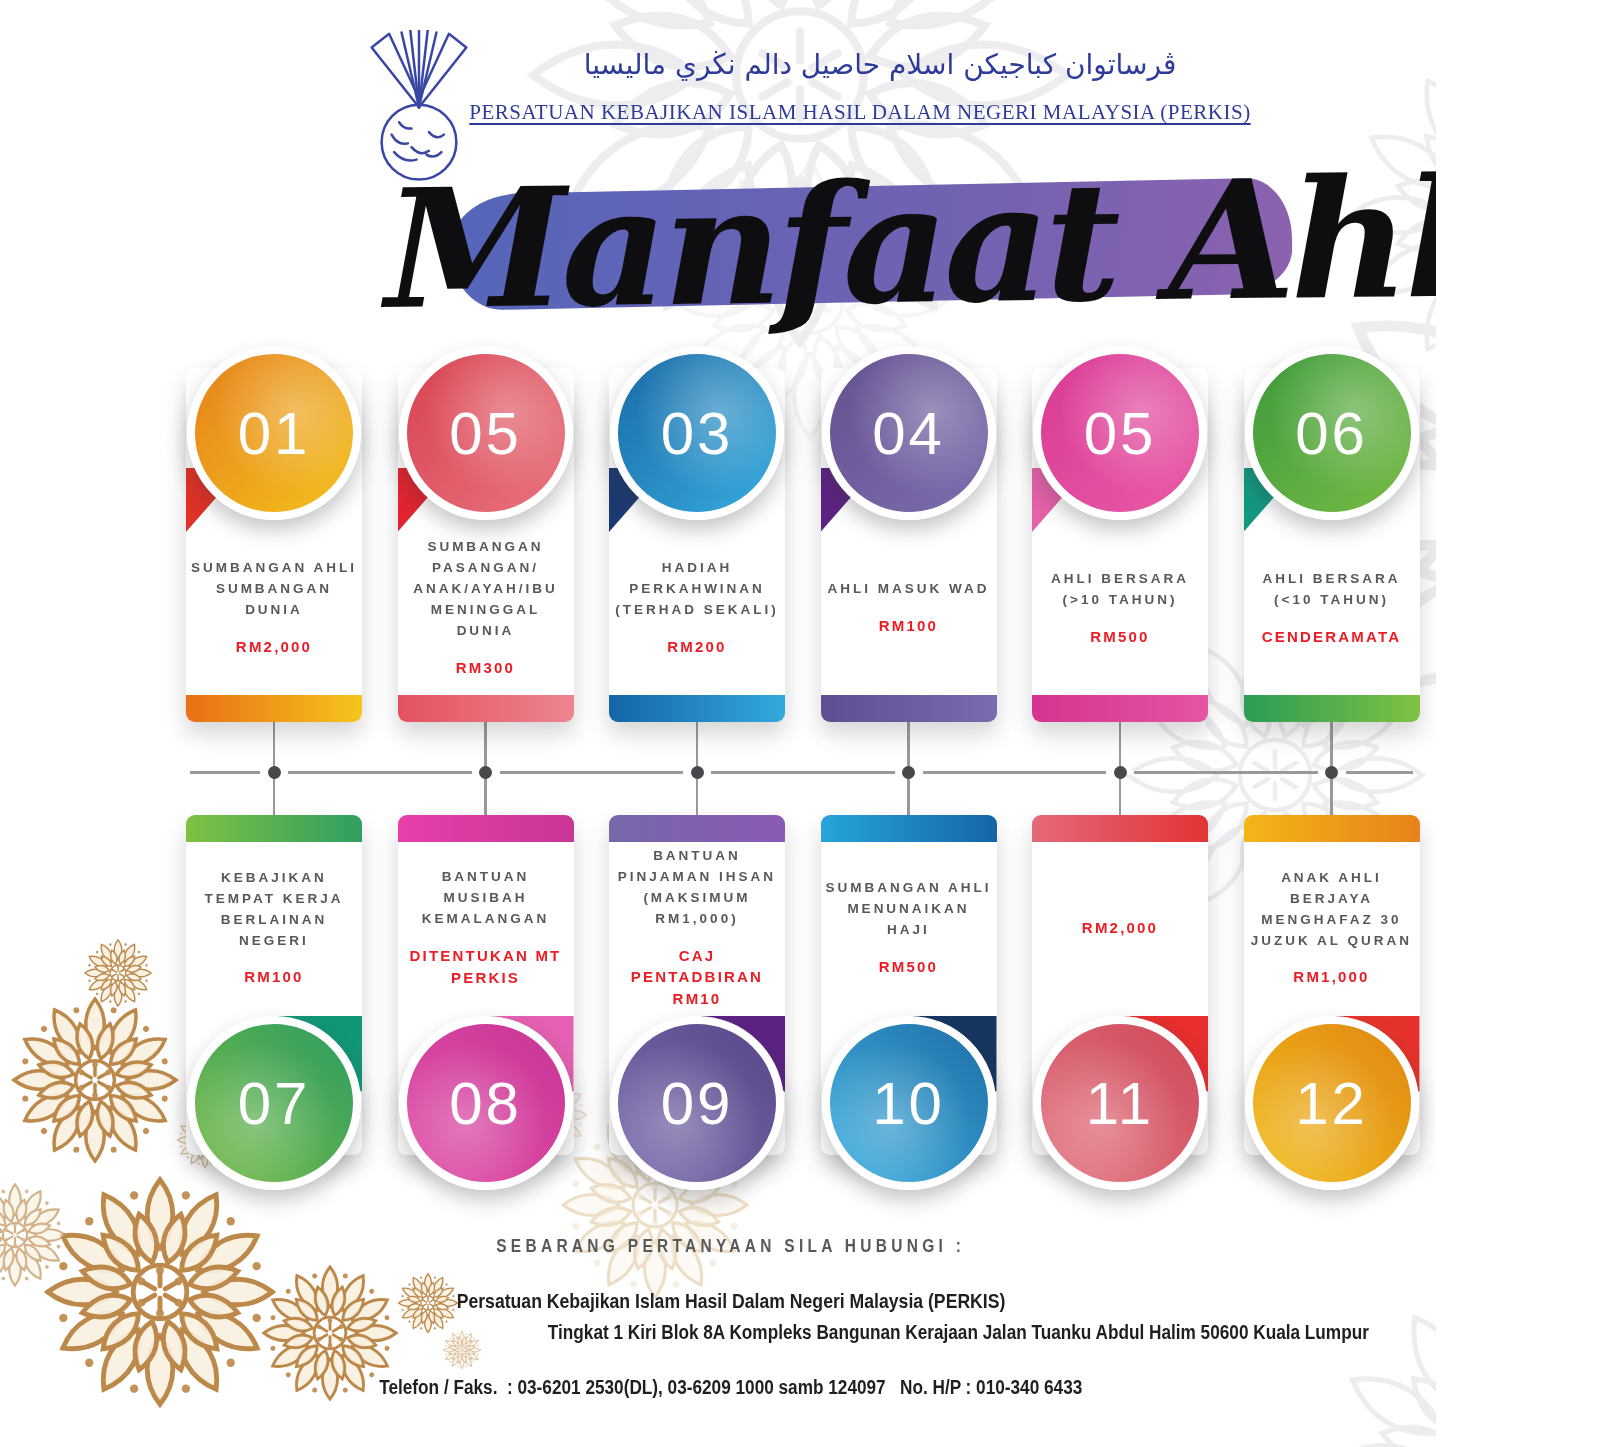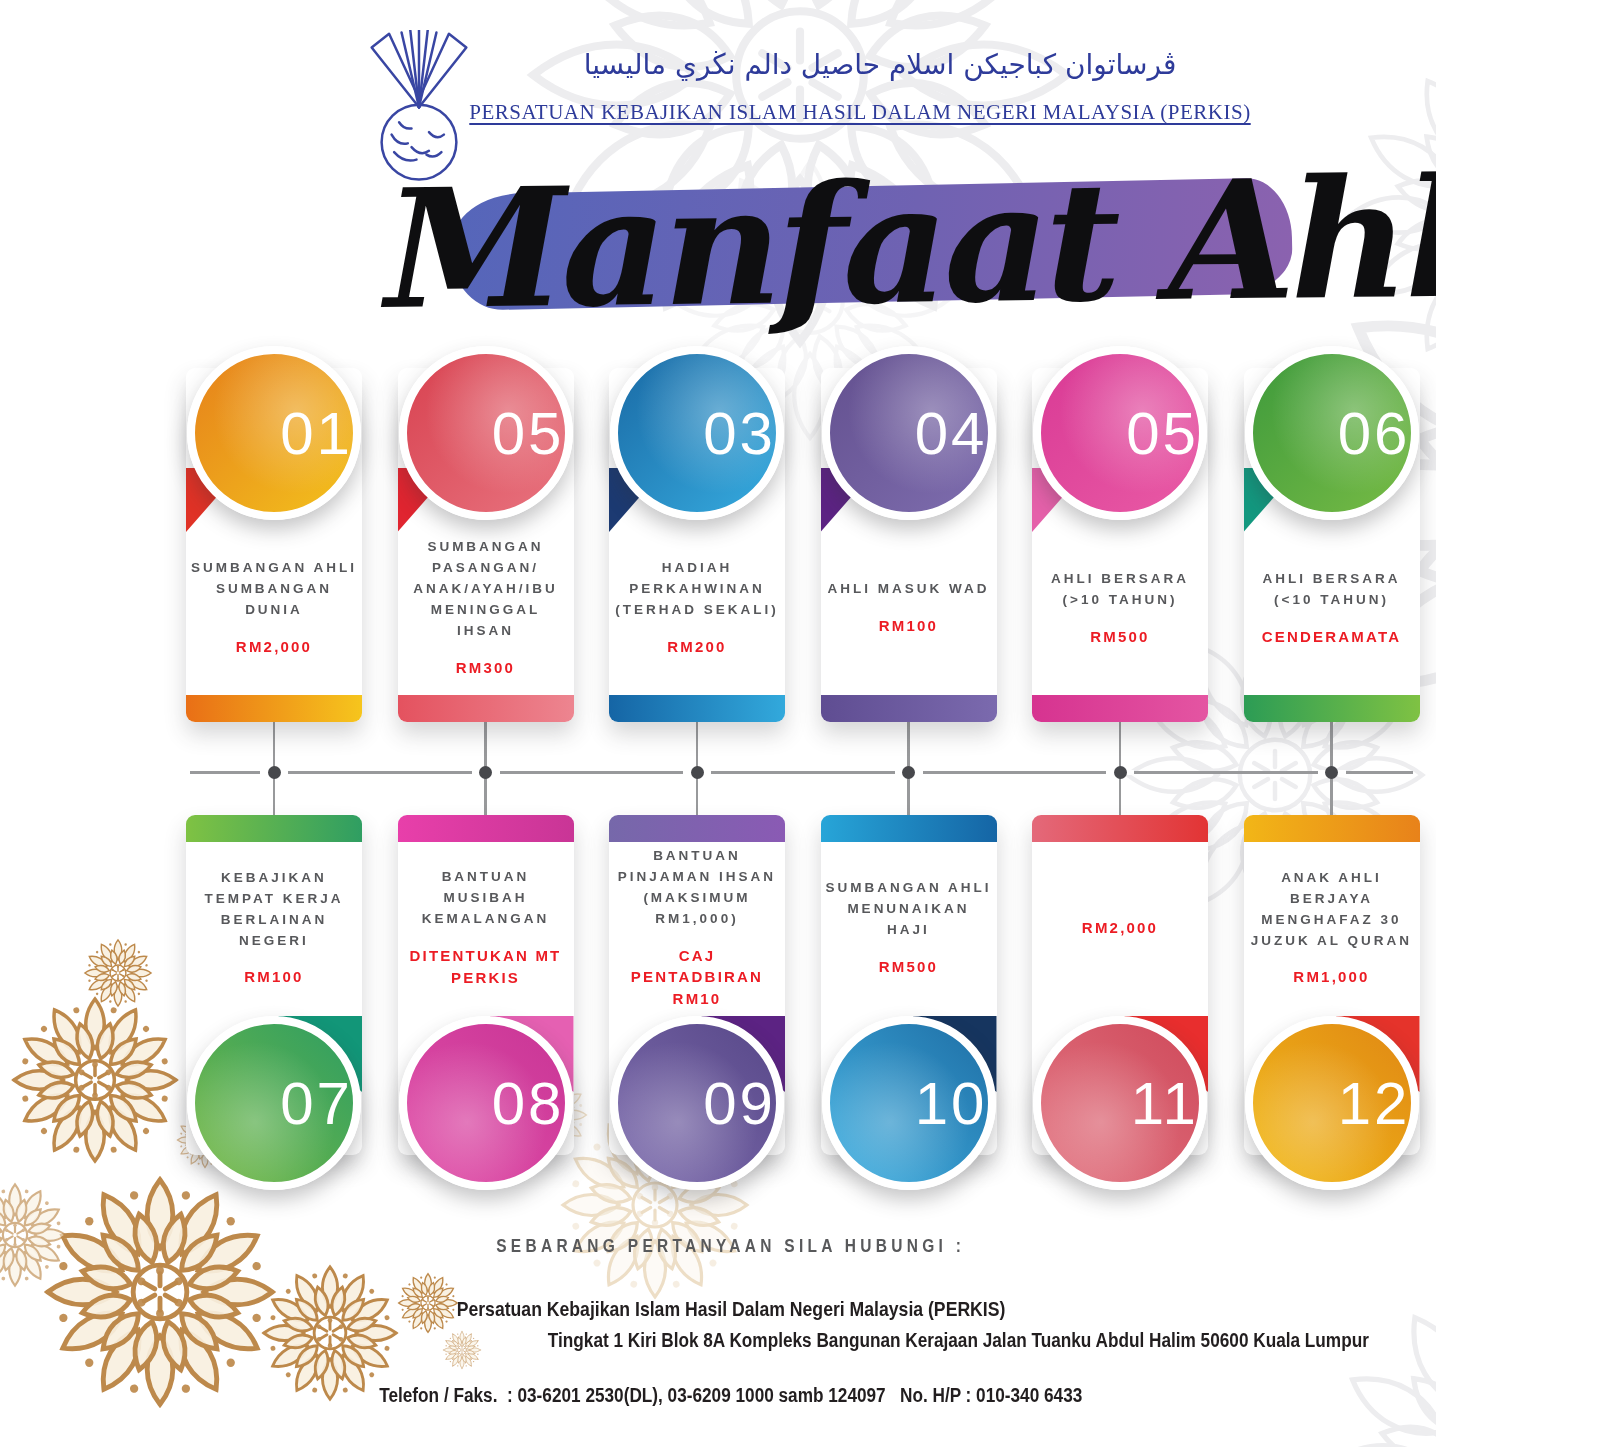--- a/index.html
+++ b/index.html
@@ -34,39 +34,39 @@
   .row1 .body{top:22px;bottom:0;}
   .row2 .body{top:0;height:340px;}
   .cbar{position:absolute;left:0;right:0;height:27px;background:linear-gradient(90deg,var(--b1),var(--b2));}
   .row1 .cbar{bottom:0;border-radius:0 0 9px 9px;}
   .row2 .cbar{top:0;border-radius:9px 9px 0 0;}
   .wedge{position:absolute;background:var(--w);}
   .row1 .wedge{left:0;top:100px;width:56px;height:64px;clip-path:polygon(0 0,100% 0,0 100%);}
   .row2 .wedge{right:0;top:201px;width:84px;height:76px;clip-path:polygon(0 0,100% 0,100% 100%);}
   .circle{position:absolute;left:50%;transform:translateX(-50%);width:158px;height:158px;
         border:8px solid #fff;border-radius:50%;box-shadow:0 10px 20px rgba(50,50,55,.28);
-        display:flex;align-items:center;justify-content:flex-end;z-index:3;}
+        display:flex;align-items:center;justify-content:center;z-index:3;}
   .row1 .circle{top:0;
         background:radial-gradient(circle at 64% 36%,rgba(255,255,255,.30),rgba(255,255,255,0) 58%),
                    linear-gradient(135deg,var(--c1),var(--c2));}
   .row2 .circle{top:201px;
         background:radial-gradient(circle at 38% 62%,rgba(255,255,255,.28),rgba(255,255,255,0) 58%),
                    linear-gradient(225deg,var(--c1),var(--c2));}
   .num{font-size:60px;color:#ffffff;letter-spacing:3px;font-weight:400;}
   .text{position:absolute;left:5px;right:5px;display:flex;flex-direction:column;align-items:center;
         justify-content:center;gap:15px;text-align:center;}
   .row1 .text{top:174px;height:132px;}
   .row2 .text{top:34px;height:158px;}
   .ctitle{font-size:13.5px;font-weight:bold;color:#57585b;letter-spacing:3px;line-height:1.55;}
   .cvalue{font-size:15px;font-weight:bold;color:#ec1c24;letter-spacing:2.2px;line-height:1.45;}
   
   .contact{position:absolute;top:1236px;left:0;right:0;padding-left:26px;text-align:center;
            color:#221e1f;z-index:2;}
   .contact .line{display:inline-block;transform:scaleX(.86);transform-origin:center;white-space:pre;}
-  .c-heading{font-size:18px;font-weight:bold;letter-spacing:5px;color:#58595b;margin-bottom:40px;text-decoration:underline;}
+  .c-heading{font-size:18px;font-weight:bold;letter-spacing:5px;color:#58595b;margin-bottom:32px;text-decoration:underline;}
   .c-org{font-size:20.5px;font-weight:bold;margin-bottom:8px;}
   .c-addr{font-size:20px;font-weight:bold;margin-bottom:32px;text-align:right;}
   .c-phone{font-size:20px;font-weight:bold;margin-bottom:9px;}
   .c-email{font-size:20px;font-weight:bold;}
 </style>
 </head>
 <body>
 
 <div class="canvas">
   <div id="decor">
@@ -1937,21 +1937,21 @@
       </div>
       <div class="circle">
         <span class="num">01</span>
         </div>
     </div>
     <div class="card" style="--c1: #d84250; --c2: #e8737f; --b1: #e4525f; --b2: #ed8590; --w: #e02530;">
       <div class="body">
         <div class="wedge"></div>
         <div class="cbar"></div>
         <div class="text">
-            <div class="ctitle">SUMBANGAN PASANGAN/ ANAK/AYAH/IBU MENINGGAL IHSAN</div>
+            <div class="ctitle">SUMBANGAN PASANGAN/ ANAK/AYAH/IBU MENINGGAL DUNIA</div>
           <div class="cvalue">RM300</div>
           </div>
       </div>
       <div class="circle">
         <span class="num">05</span>
         </div>
     </div>
     <div class="card" style="--c1: #1a6aa5; --c2: #36abdf; --b1: #1565a5; --b2: #32a9dc; --w: #1c3a72;">
       <div class="body">
         <div class="wedge"></div>

